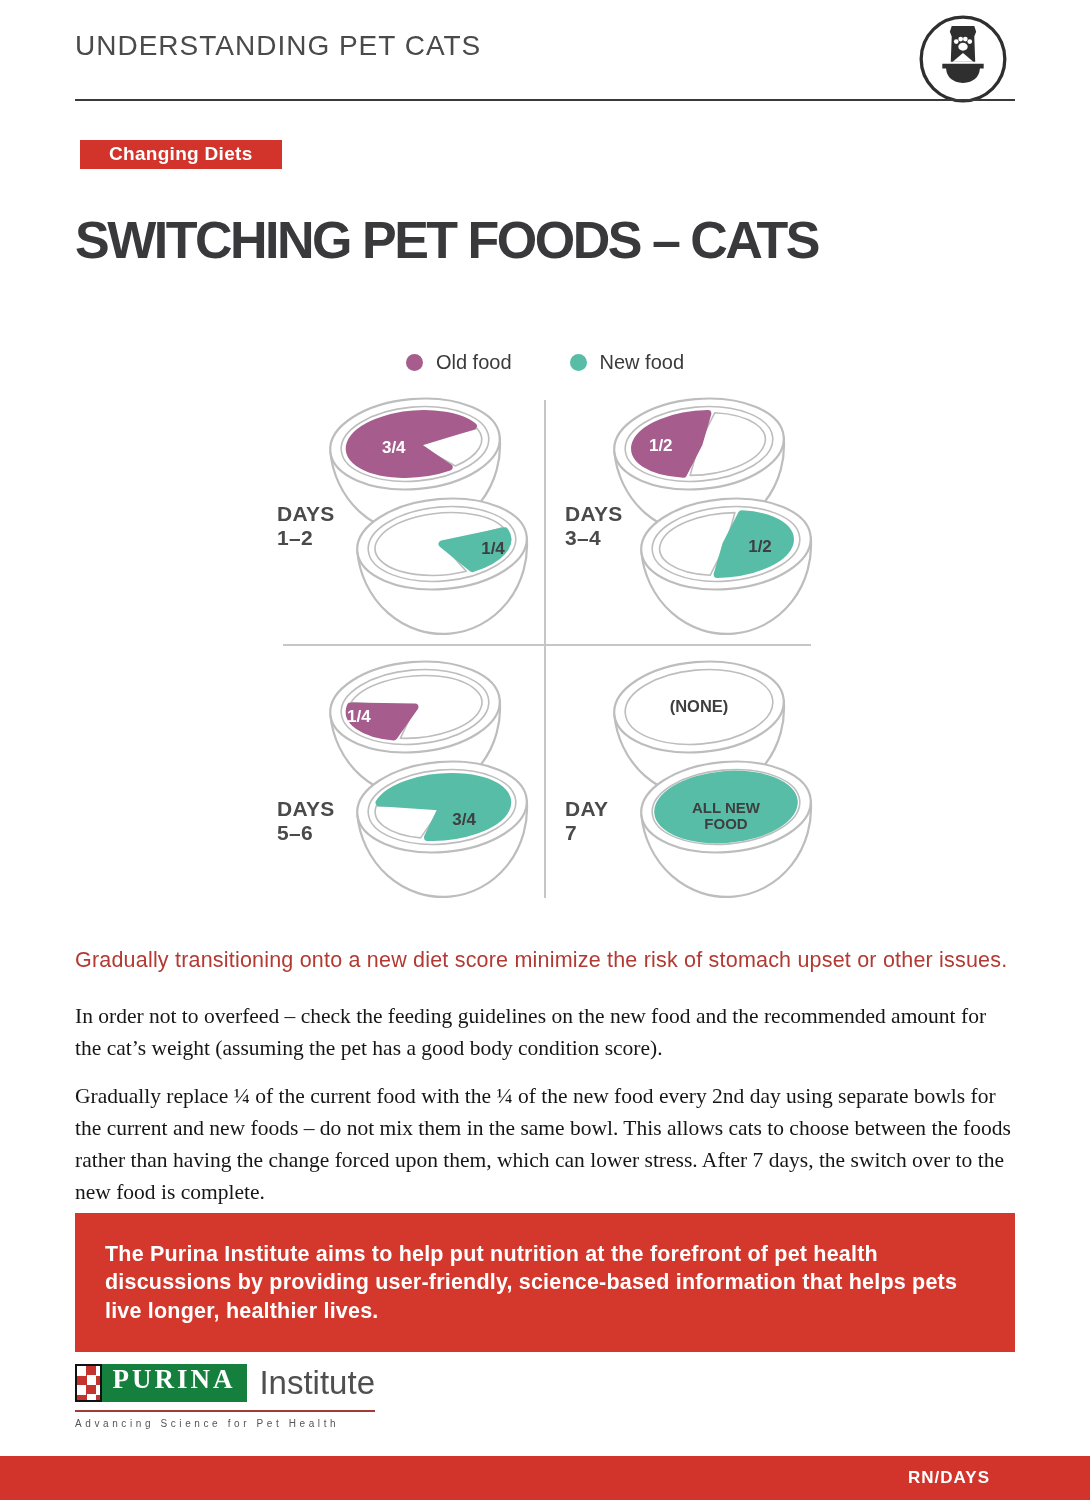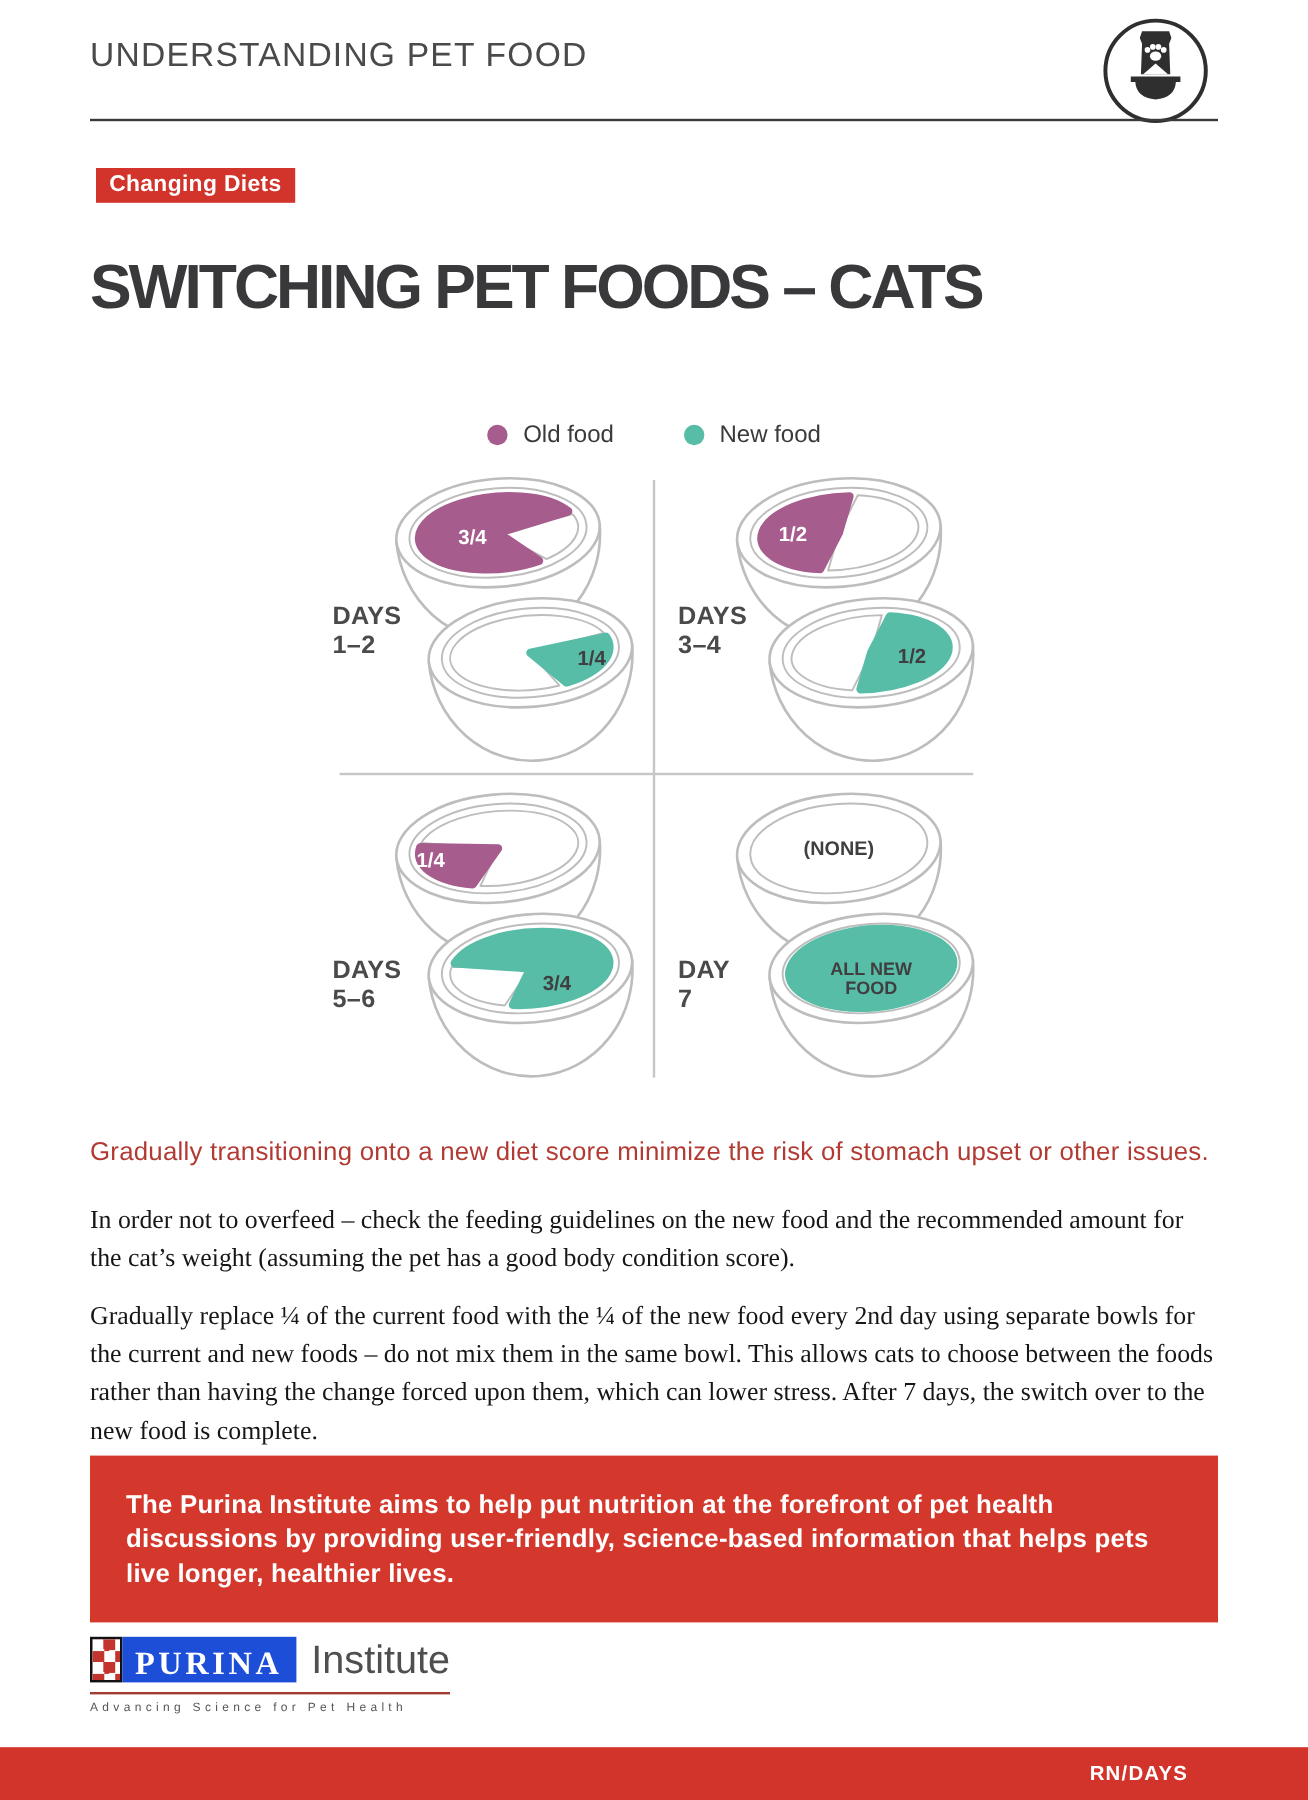--- a/index.html
+++ b/index.html
@@ -5,21 +5,21 @@
   html,body{margin:0;padding:0;background:#ffffff;}
   body{width:1090px;height:1500px;position:relative;font-family:"Liberation Sans",sans-serif;overflow:hidden;}
   .page{position:relative;width:1090px;height:1500px;background:#fff;}
 
   
   .header-title{position:absolute;left:75px;top:30px;font-size:28px;font-weight:400;letter-spacing:1px;color:#4a4a4a;}
   .hdr-icon{position:absolute;left:916px;top:12px;width:94px;height:94px;}
   .header-rule{position:absolute;left:75px;top:99px;width:940px;height:0;border-top:2px solid #3a3a3a;}
 
   
-  .badge{position:absolute;left:80px;top:140px;background:#d2342b;color:#fff;font-size:19px;font-weight:bold;padding:3px 11px 4px;letter-spacing:.3px;text-align:right;}
+  .badge{position:absolute;left:80px;top:140px;background:#d2342b;color:#fff;font-size:19px;font-weight:bold;padding:3px 29px 4px;letter-spacing:.3px;text-align:right;}
   .page-title{position:absolute;left:75px;top:210px;font-size:52px;font-weight:bold;letter-spacing:-2.5px;color:#39383b;white-space:nowrap;}
 
   
   .legend{position:absolute;left:0;top:351px;width:1090px;display:flex;justify-content:center;gap:58px;}
   .legend-item{display:flex;align-items:center;gap:13px;}
   .legend-dot{width:17px;height:17px;border-radius:50%;}
   .legend-label{font-size:20px;color:#3a3a3a;}
 
   
   .diagram{position:absolute;left:277px;top:398px;width:536px;height:512px;}
@@ -38,36 +38,36 @@
   .paragraphs{position:absolute;left:75px;top:1000px;width:942px;font-family:"Liberation Serif",serif;font-size:21.5px;color:#161616;line-height:1.5;}
   .paragraphs p{margin:0 0 15px 0;}
 
   .banner{position:absolute;left:75px;top:1213px;width:940px;box-sizing:border-box;background:#d4382c;color:#fff;font-size:21.5px;font-weight:bold;line-height:1.32;padding:27px 30px;letter-spacing:.2px;}
 
   
   .footer-logo{position:absolute;left:75px;top:1364px;width:300px;}
   .logo-row{display:flex;align-items:stretch;height:38px;}
   .checkerboard{width:38px;height:38px;box-sizing:border-box;border:2px solid #111;
      background:repeating-conic-gradient(#c4342f 0% 25%, #ffffff 0% 50%);background-size:19px 19px;}
-  .wordmark-box{background:#1d4ed8;color:#fff;display:flex;align-items:flex-end;padding:0 12px 0 10px;}
+  .wordmark-box{background:#15803d;color:#fff;display:flex;align-items:flex-start;padding:0 12px 0 10px;}
   .wordmark{font-family:"Liberation Serif",serif;font-weight:bold;font-size:27px;letter-spacing:3px;}
   .institute{font-size:33px;color:#4f4f4f;margin-left:12px;align-self:center;line-height:38px;}
   .logo-underline{margin-top:8px;height:2px;background:#a13c35;width:300px;}
   .tagline{margin-top:6px;font-size:10px;color:#555;letter-spacing:3.6px;white-space:nowrap;}
 
   
   .bottom-bar{position:absolute;left:0;bottom:0;width:1090px;height:44px;background:#d2342b;}
   .doc-code{position:absolute;right:100px;top:50%;transform:translateY(-50%);color:#fff;font-size:17px;font-weight:bold;letter-spacing:1px;}
 </style>
 </head>
 <body>
 
 <div class="page">
 
-  <div class="header-title">UNDERSTANDING PET FOOD</div>
+  <div class="header-title">UNDERSTANDING PET CATS</div>
 
   <svg class="hdr-icon" viewBox="0 0 100 100">
     <circle cx="50" cy="50" r="44.5" fill="none" stroke="#2f2f2f" stroke-width="3.5"></circle>
     <path d="M38 15 L62 15 L64 21 L62 26 L63 53 L37 53 L38 26 L36 21 Z" fill="#2f2f2f"></path>
     <g fill="#ffffff">
       <ellipse cx="50" cy="37" rx="5" ry="4.2"></ellipse>
       <circle cx="42.8" cy="31.5" r="2.5"></circle>
       <circle cx="47.5" cy="28.8" r="2.5"></circle>
       <circle cx="52.5" cy="28.8" r="2.5"></circle>
       <circle cx="57.2" cy="31.5" r="2.5"></circle>

